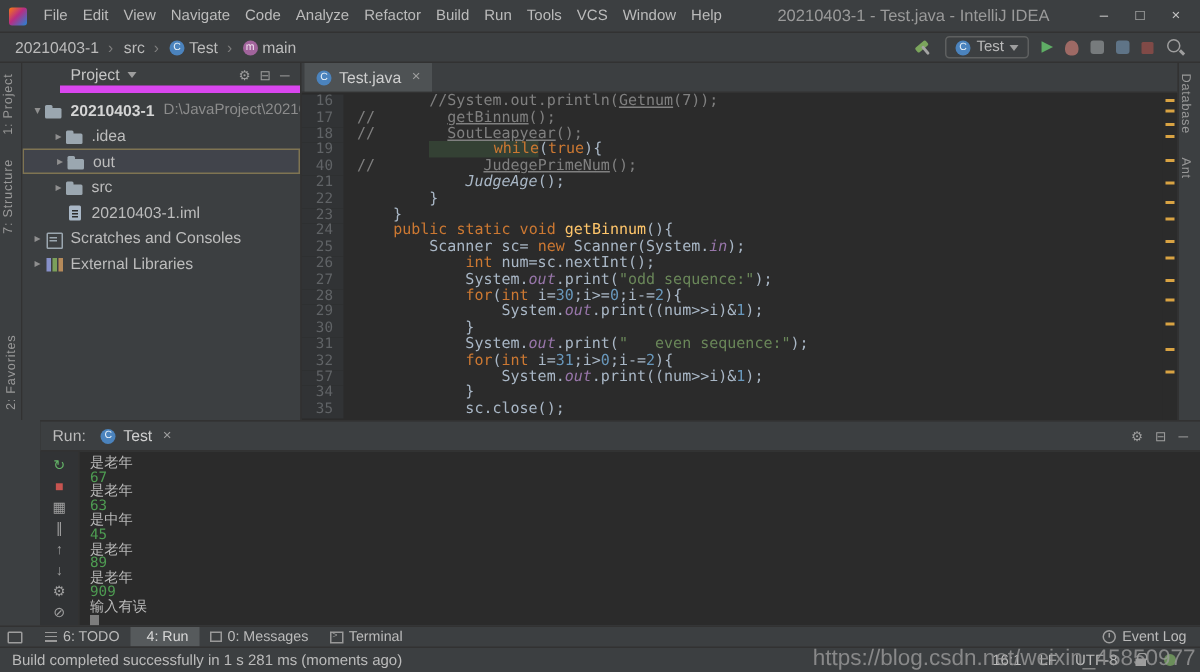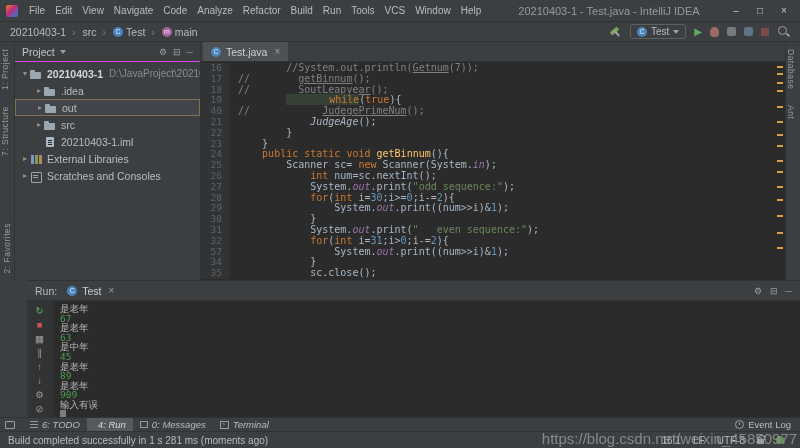--- a/index.html
+++ b/index.html
@@ -57,21 +57,21 @@
   .strip.left{border-right:1px solid #323232;}
   .strip.right{border-left:1px solid #323232;}
   .vlabel{writing-mode:vertical-rl;margin:7px 0;letter-spacing:.5px;white-space:nowrap;}
   .strip.left .vlabel{transform:rotate(180deg);}
   .strip-bottom{margin-top:auto;display:flex;flex-direction:column;align-items:center;}
 
   
   .project{width:186px;flex:none;background:#3c3f41;border-right:1px solid #323232;
     display:flex;flex-direction:column;}
   .proj-header{height:20px;flex:none;display:flex;align-items:center;gap:5px;padding:0 7px;
-    font-size:10.5px;border-bottom:1px solid #d946ef;color:#c5c5c5;}
+    font-size:10.5px;border-bottom:5px solid #d946ef;color:#c5c5c5;margin-left:25px;}
   .ph-icons{margin-left:auto;display:flex;gap:6px;align-items:center;}
   .icon-g{font-size:9px;color:#9e9e9e;line-height:10px;}
   .icon-g.gear::before{content:"⚙";}
   .icon-g.collapse::before{content:"⊟";}
   .icon-g.hide::before{content:"─";}
   .tree{flex:1;padding-top:3px;font-size:10.5px;overflow:hidden;}
   .tree-row{display:flex;align-items:center;height:17px;white-space:nowrap;color:#bcbcbc;}
   .tree-row.selected{border:1px solid #7f7452;background:#41444b;}
   .arrow{width:10px;flex:none;color:#8f8f8f;font-size:8px;text-align:center;}
   .arrow.collapsed::before{content:"▸";}
@@ -132,21 +132,21 @@
   .console{flex:1;padding:3px 7px;font-family:"DejaVu Sans Mono",monospace;
     font-size:9.5px;line-height:9.6px;overflow:hidden;}
   .con-line.stdout{color:#bababa;}
   .con-line.stdin{color:#4e9c52;}
   .con-cursor{display:inline-block;width:6px;height:8px;background:#7d7d7d;}
 
   
   .bottom-strip{height:14px;flex:none;background:#3c3f41;border-top:1px solid #323232;
     display:flex;align-items:center;font-size:9.5px;color:#bbb;padding:0 5px;}
   .corner-icon{width:10px;height:8px;border:1px solid #9e9e9e;border-radius:1px;margin-right:8px;flex:none;}
-  .btabs{display:flex;align-items:center;height:100%;font-style:italic;}
+  .btabs{display:flex;align-items:center;height:100%;}
   .btab{display:flex;align-items:center;gap:4px;padding:0 7px;height:100%;}
   .btab.active{background:#565a5c;color:#d8d8d8;}
   .bico{display:inline-block;flex:none;}
   .i-todo-icon{width:8px;height:7px;background:repeating-linear-gradient(#999 0 1px,transparent 1px 3px);}
   .i-run-icon{color:#999;font-size:7px;line-height:8px;}
   .i-messages-icon{width:8px;height:7px;border:1px solid #999;}
   .i-terminal-icon{width:9px;height:8px;border:1px solid #999;position:relative;}
   .i-terminal-icon::before{content:">";position:absolute;left:1px;top:-1px;font-size:6px;color:#999;}
   .event-log{margin-left:auto;display:flex;align-items:center;gap:4px;padding-right:4px;}
   .clock-icon{width:9px;height:9px;border:1px solid #9e9e9e;border-radius:50%;position:relative;}
@@ -267,27 +267,27 @@
             <span class="ti ti-folder"></span>
             <span class="tlabel">src</span>
           </div>
           <div class="tree-row" style="padding-left: 19px;">
             <span class="arrow none"></span>
             <span class="ti ti-file"></span>
             <span class="tlabel">20210403-1.iml</span>
           </div>
           <div class="tree-row" style="padding-left: 5px;">
             <span class="arrow collapsed"></span>
+            <span class="ti ti-scratch"></span>
+            <span class="tlabel">Scratches and Consoles</span>
+          </div>
+          <div class="tree-row" style="padding-left: 5px;">
+            <span class="arrow collapsed"></span>
             <span class="ti ti-library"></span>
             <span class="tlabel">External Libraries</span>
-          </div>
-          <div class="tree-row" style="padding-left: 5px;">
-            <span class="arrow collapsed"></span>
-            <span class="ti ti-scratch"></span>
-            <span class="tlabel">Scratches and Consoles</span>
           </div>
         </div>
     </div>
 
     <div class="editor-wrap">
       <div class="tabbar">
         <div class="etab">
           <span class="class-icon sm">C</span>
           <span>Test.java</span>
           <span class="tab-close">×</span>

